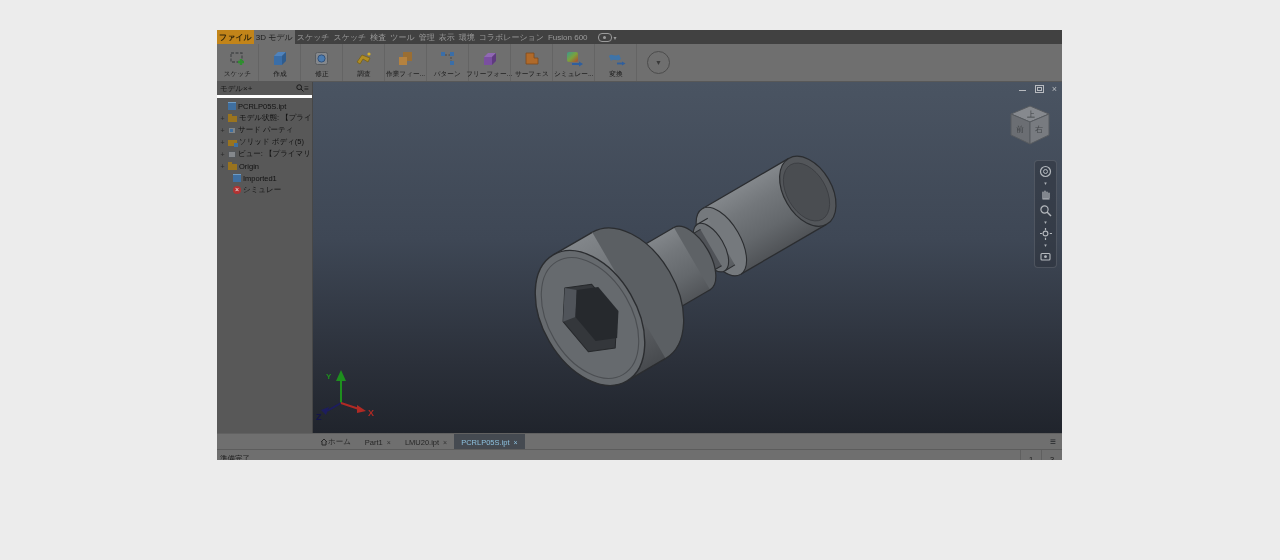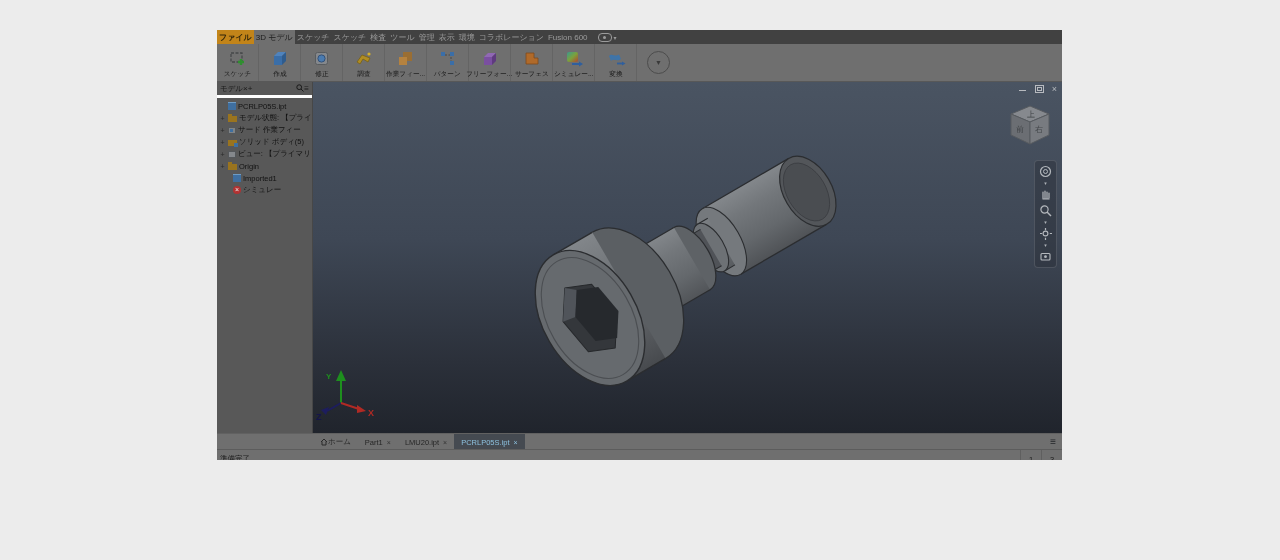--- a/index.html
+++ b/index.html
@@ -245,21 +245,21 @@
           <span>PCRLP05S.ipt</span>
         </div>
         <div class="trow">
           <span class="texp">+</span>
           <span class="ti icon-folder-icon"></span>
           <span>モデル状態: 【プライマリ】</span>
         </div>
         <div class="trow">
           <span class="texp">+</span>
           <span class="ti icon-third-party-icon"></span>
-          <span>サード 作業フィー</span>
+          <span>サード パーティ</span>
         </div>
         <div class="trow">
           <span class="texp">+</span>
           <span class="ti icon-solid-bodies-folder-icon"></span>
           <span>ソリッド ボディ(5)</span>
         </div>
         <div class="trow">
           <span class="texp">+</span>
           <span class="ti icon-view-icon"></span>
           <span>ビュー: 【プライマリ】</span>

